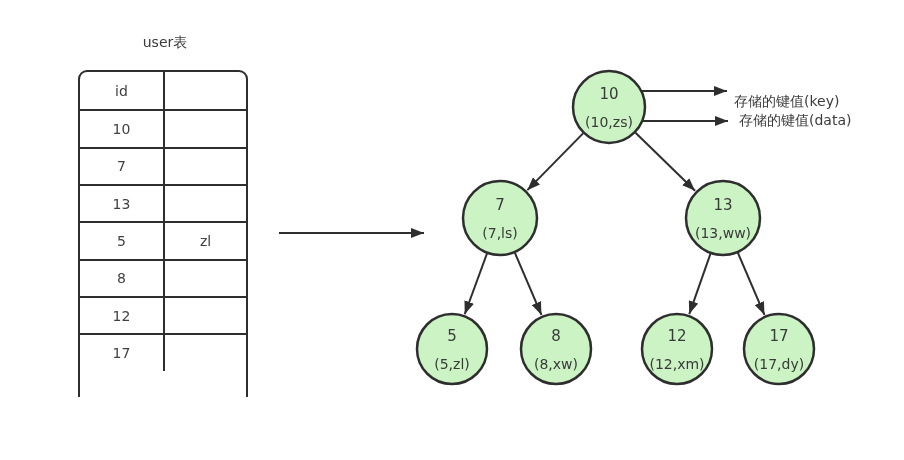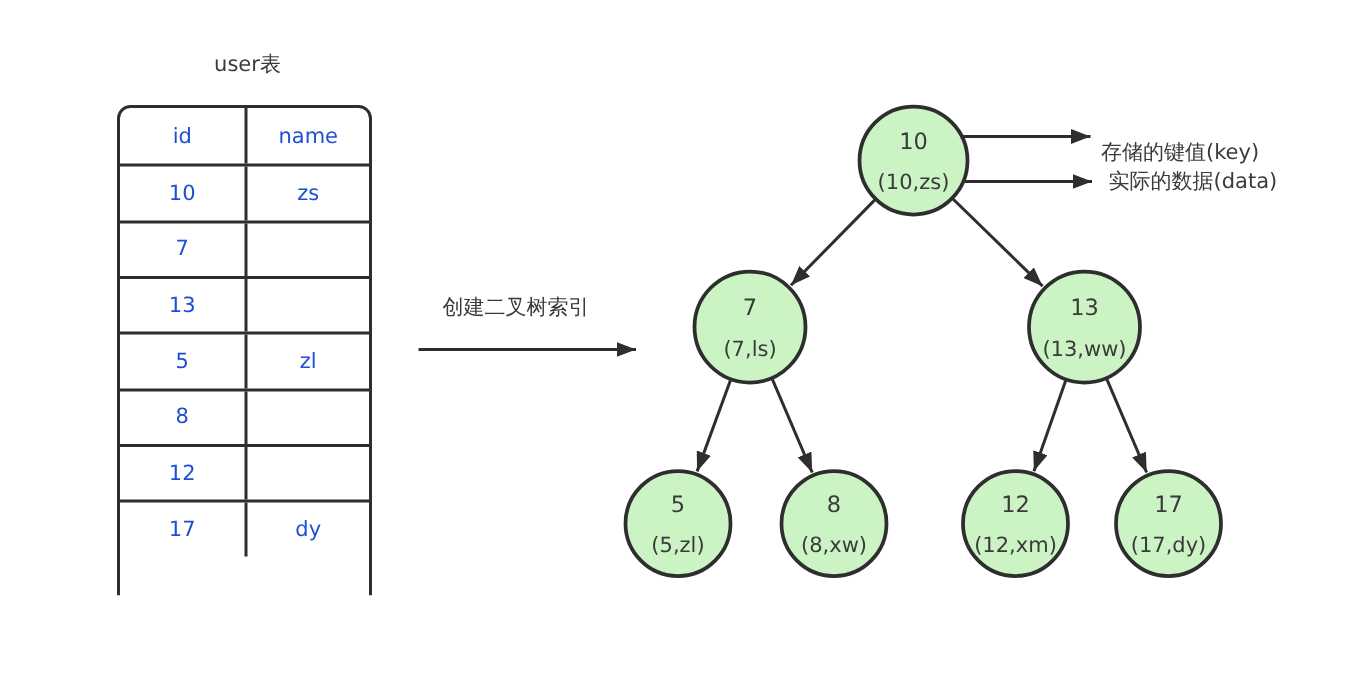--- a/index.html
+++ b/index.html
@@ -29,71 +29,67 @@
     border-radius:9px;
     box-sizing:border-box;
     display:grid;
     grid-template-rows:repeat(9,1fr);
     background:#ffffff;
   }
   .t-row { display:grid; grid-template-columns:85px 1fr; }
   .t-row + .t-row { border-top:2px solid #2e2e2e; }
   .t-cell {
     display:flex; align-items:center; justify-content:center;
-    font-size:14px; color:#1d4ed8;
+    font-size:14px; color:#404040;
   }
   .t-cell.first { border-right:2px solid #2e2e2e; }
 
   #diagram-svg { position:absolute; left:0; top:0; pointer-events:none; }
   .node-key { font-size:15px; }
   .node-data { font-size:14px; }
 </style>
 </head>
 <body>
 
 <div id="stage">
 
   <div class="lbl centered" style="left:165px; top:43px;">user表</div>
 
   <div id="user-table">
       <div class="t-row">
         <div class="t-cell first">id</div>
-        <div class="t-cell">name</div>
       </div>
       <div class="t-row">
         <div class="t-cell first">10</div>
-        <div class="t-cell">zs</div>
       </div>
       <div class="t-row">
         <div class="t-cell first">7</div>
       </div>
       <div class="t-row">
         <div class="t-cell first">13</div>
       </div>
       <div class="t-row">
         <div class="t-cell first">5</div>
         <div class="t-cell">zl</div>
       </div>
       <div class="t-row">
         <div class="t-cell first">8</div>
       </div>
       <div class="t-row">
         <div class="t-cell first">12</div>
       </div>
       <div class="t-row">
         <div class="t-cell first">17</div>
-        <div class="t-cell">dy</div>
       </div>
     </div>
 
-  <div class="lbl centered" style="left:344px; top:205px;">创建二叉树索引</div>
 
   <div class="lbl vcentered" style="left:734px; top:102px;">存储的键值(key)</div>
 
-  <div class="lbl vcentered" style="left:739px; top:121px;">实际的数据(data)</div>
+  <div class="lbl vcentered" style="left:739px; top:121px;">存储的键值(data)</div>
 
   <div class="lbl centered" style="left:588px; top:411px;">二叉查找树</div>
 
   <svg id="diagram-svg" width="904" height="460" viewBox="0 0 904 460">
       <defs>
         <marker id="arr" markerUnits="userSpaceOnUse" markerWidth="14" markerHeight="10" refX="13" refY="5" orient="auto">
           <path d="M0,0 L13,5 L0,10 Z" fill="#2e2e2e"></path>
         </marker>
       </defs>
       <line x1="279" y1="233" x2="424" y2="233" stroke="#2e2e2e" stroke-width="2" marker-end="url(#arr)"></line>

